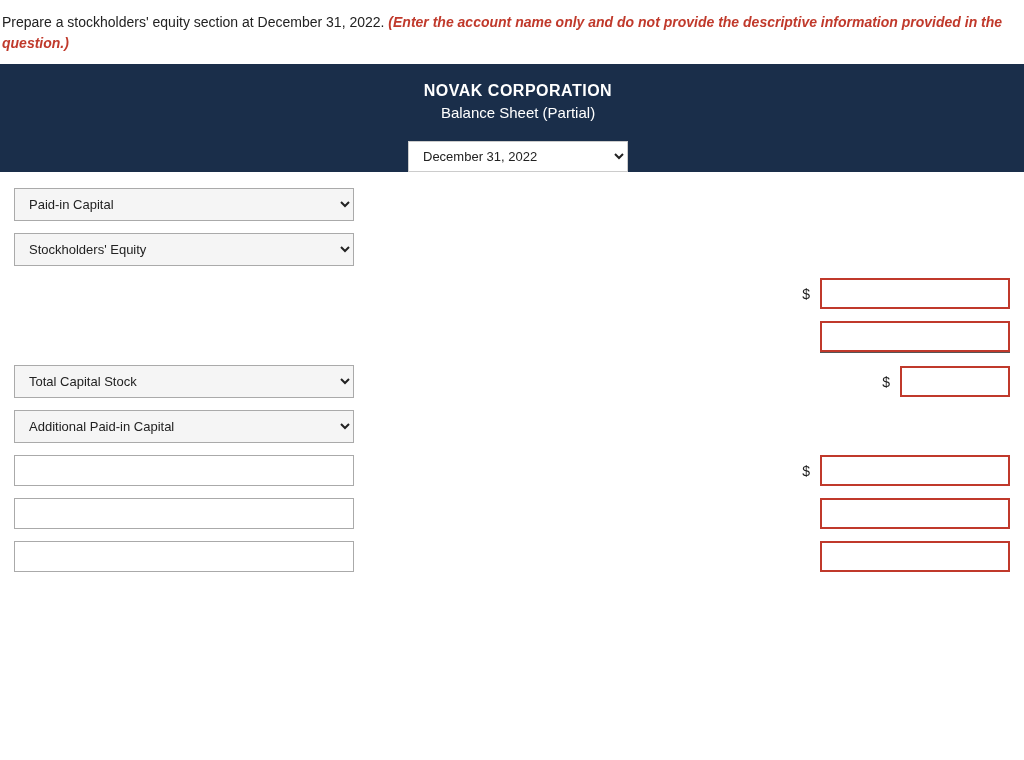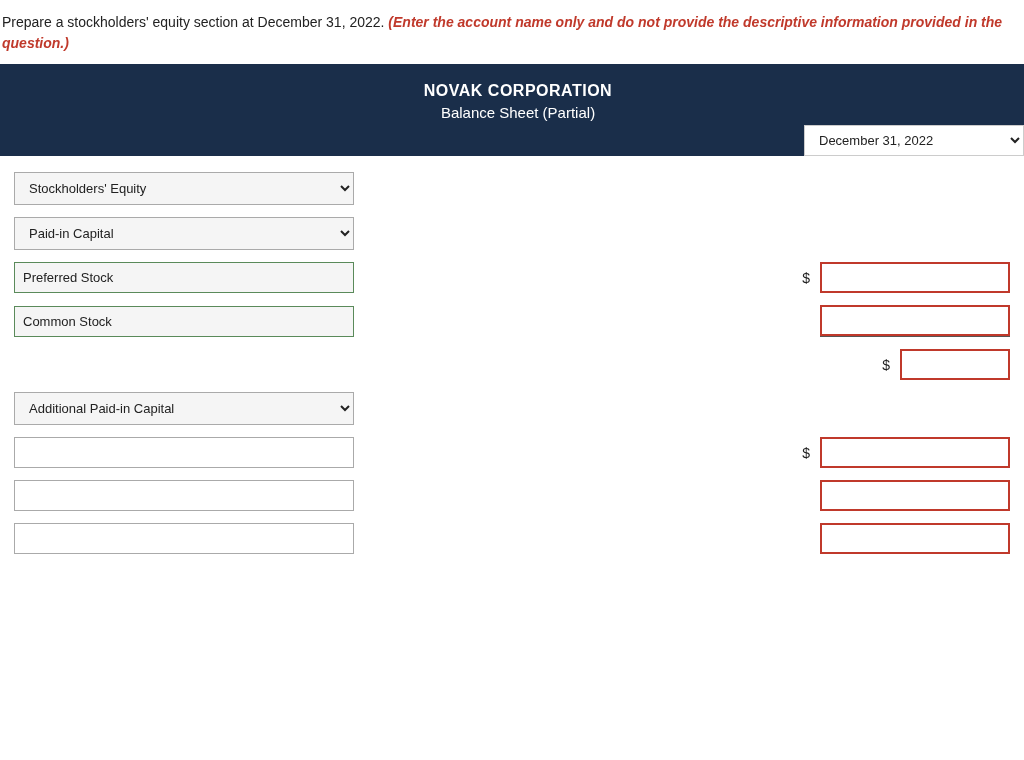--- a/index.html
+++ b/index.html
@@ -36,23 +36,23 @@
     }
     .header-box .company-name span {
       font-weight: bold;
     }
     .header-box .sheet-title {
       font-size: 15px;
       font-weight: normal;
       margin-top: 4px;
     }
     .header-box .date-dropdown-wrap {
-      margin: 4px auto 0 auto;
+      margin: 20px auto 0 auto;
       display: flex;
-      justify-content: flex-end;
+      justify-content: center;
       padding-bottom: 0;
     }
     .date-dropdown-wrap select {
       border: 1px solid #ccc;
       background: #fff;
       color: #222;
       font-size: 13px;
       padding: 6px 28px 6px 10px;
       width: 220px;
       appearance: auto;
@@ -146,58 +146,57 @@
       <option>December 31, 2022</option>
     </select>
   </div>
 </div>
 
 <div class="form-area">
 
   <div class="flex-row">
     <div class="col-left-340">
       <select class="dropdown-select">
+        <option>Paid-in Capital</option>
+      </select>
+    </div>
+  </div>
+
+  <div class="flex-row">
+    <div class="col-left-340">
+      <select class="dropdown-select">
         <option>Stockholders' Equity</option>
       </select>
     </div>
   </div>
 
-  <div class="flex-row">
-    <div class="col-left-340">
-      <select class="dropdown-select">
-        <option>Paid-in Capital</option>
-      </select>
-    </div>
-  </div>
-
-
-  <div class="flex-row">
-    <div class="col-left-340">
-      <input type="text" class="text-input" value="Preferred Stock" style="border: 1px solid rgb(90, 138, 90); background: rgb(245, 245, 245);">
-    </div>
+
+  <div class="flex-row">
     <div class="col-right-inputs">
       <span class="dollar-label">$</span>
       <input type="text" class="input-red" value="" style="">
     </div>
   </div>
 
   <div class="flex-row">
-    <div class="col-left-340">
-      <input type="text" class="text-input" value="Common Stock" style="border: 1px solid rgb(90, 138, 90); background: rgb(245, 245, 245);">
-    </div>
     <div class="col-right-inputs">
       <span class="dollar-label" style="visibility:hidden;">$</span>
       <div style="display:flex; flex-direction:column; align-items:stretch;">
         <input type="text" class="input-red" value="" style="">
         <div class="underline-row"></div>
       </div>
     </div>
   </div>
 
   <div class="flex-row">
+    <div class="col-left-340">
+      <select class="dropdown-select">
+        <option>Total Capital Stock</option>
+      </select>
+    </div>
     <div style="margin-left:auto; display:flex; align-items:center; gap:6px;">
       <span class="dollar-label">$</span>
       <input type="text" class="input-red" value="" style="width: 110px; border-width: 2px; border-style: solid; border-color: rgb(192, 57, 43);">
     </div>
   </div>
 
   <div class="flex-row">
     <div class="col-left-340">
       <select class="dropdown-select">
         <option>Additional Paid-in Capital</option>

